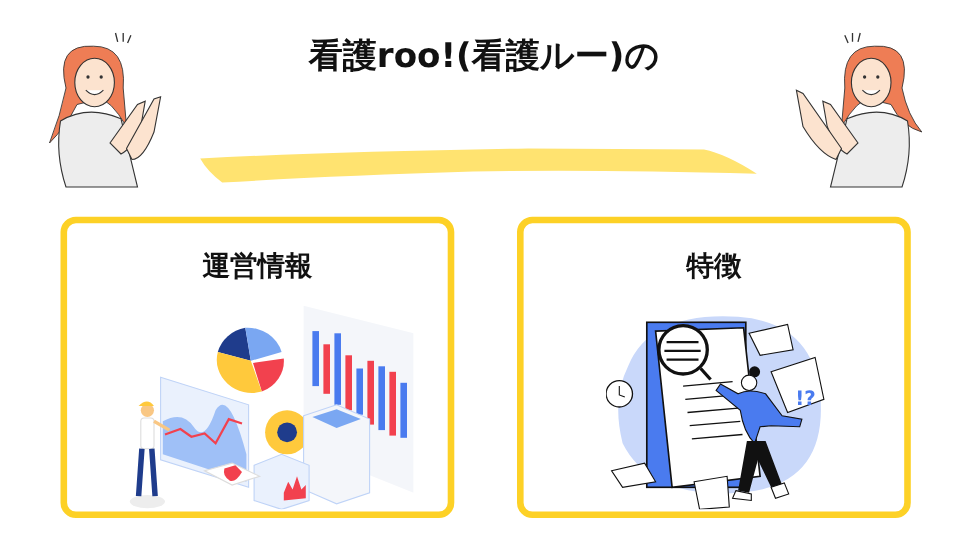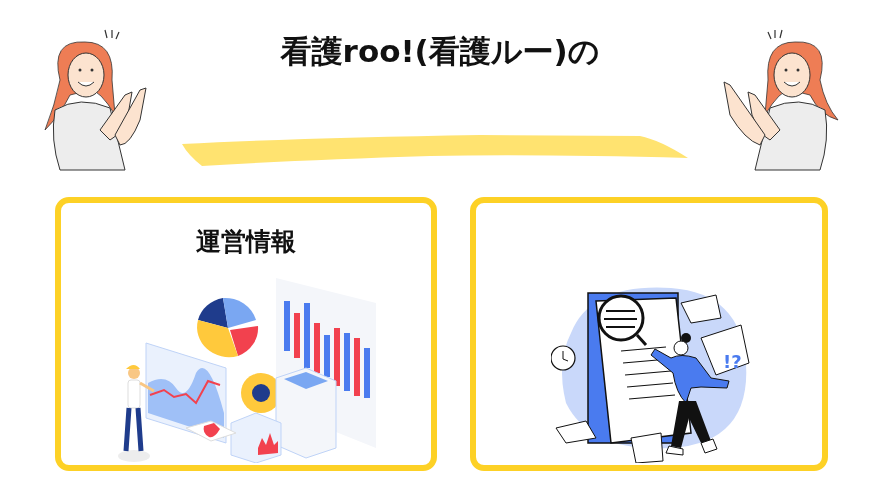--- a/index.html
+++ b/index.html
@@ -49,21 +49,21 @@
 <div class="title">
   <div>看護roo!(看護ルー)の</div>
 </div>
 
 <div class="stroke">
   <svg width="520" height="45" viewBox="0 0 520 45">
     <path d="M2 14 Q120 8 300 5 L460 6 Q480 10 508 28 Q360 24 250 26 Q120 30 22 36 Q8 25 2 14Z" fill="#FFE370"></path>
   </svg>
 </div>
 
-<div class="card" style="left:55px;padding-left:24px;">
+<div class="card" style="left:55px;">
   <div class="card-title">運営情報</div>
   <div class="illus" style="left:55px; top:70px;">
     <svg width="260" height="190" viewBox="0 0 260 190">
 
       <polygon points="160,5 260,30 260,175 160,135" fill="#F4F6FA"></polygon>
       <g>
         <rect x="168" y="28" width="6" height="50" fill="#4A7BEF"></rect>
         <rect x="178" y="40" width="6" height="45" fill="#F2414E"></rect>
         <rect x="188" y="30" width="6" height="65" fill="#4A7BEF"></rect>
         <rect x="198" y="50" width="6" height="50" fill="#F2414E"></rect>
@@ -101,20 +101,21 @@
       <circle cx="18" cy="100" r="6" fill="#F9C784"></circle>
       <path d="M10 96 Q18 88 24 96" fill="#FFC93C"></path>
       <rect x="12" y="107" width="12" height="28" rx="3" fill="#fff" stroke="#ddd"></rect>
       <path d="M24 110 L38 118" stroke="#F9C784" stroke-width="3"></path>
       <path d="M13 135 L10 178 M22 135 L25 178" stroke="#1F3C8C" stroke-width="5"></path>
     </svg>
   </div>
 </div>
 
 <div class="card" style="left:470px;">
+  <div class="card-title">特徴</div>
   <div class="illus" style="left:75px; top:60px;">
     <svg width="210" height="200" viewBox="0 0 210 200">
       <path d="M20 70 Q40 20 120 25 Q190 30 195 100 Q200 180 120 185 Q40 190 15 140 Q5 100 20 70Z" fill="#C9D8FA"></path>
       <rect x="37" y="30" width="90" height="150" fill="#4A7BEF" stroke="#111" stroke-width="1.5"></rect>
       <path d="M45 38 L125 35 L140 170 L60 180Z" fill="#fff" stroke="#111" stroke-width="1.5"></path>
       <g stroke="#111" stroke-width="1.2">
         <line x1="70" y1="88" x2="115" y2="84"></line>
           <line x1="72" y1="100" x2="118" y2="96"></line>
         <line x1="74" y1="112" x2="120" y2="108"></line>
           <line x1="76" y1="124" x2="122" y2="120"></line>

